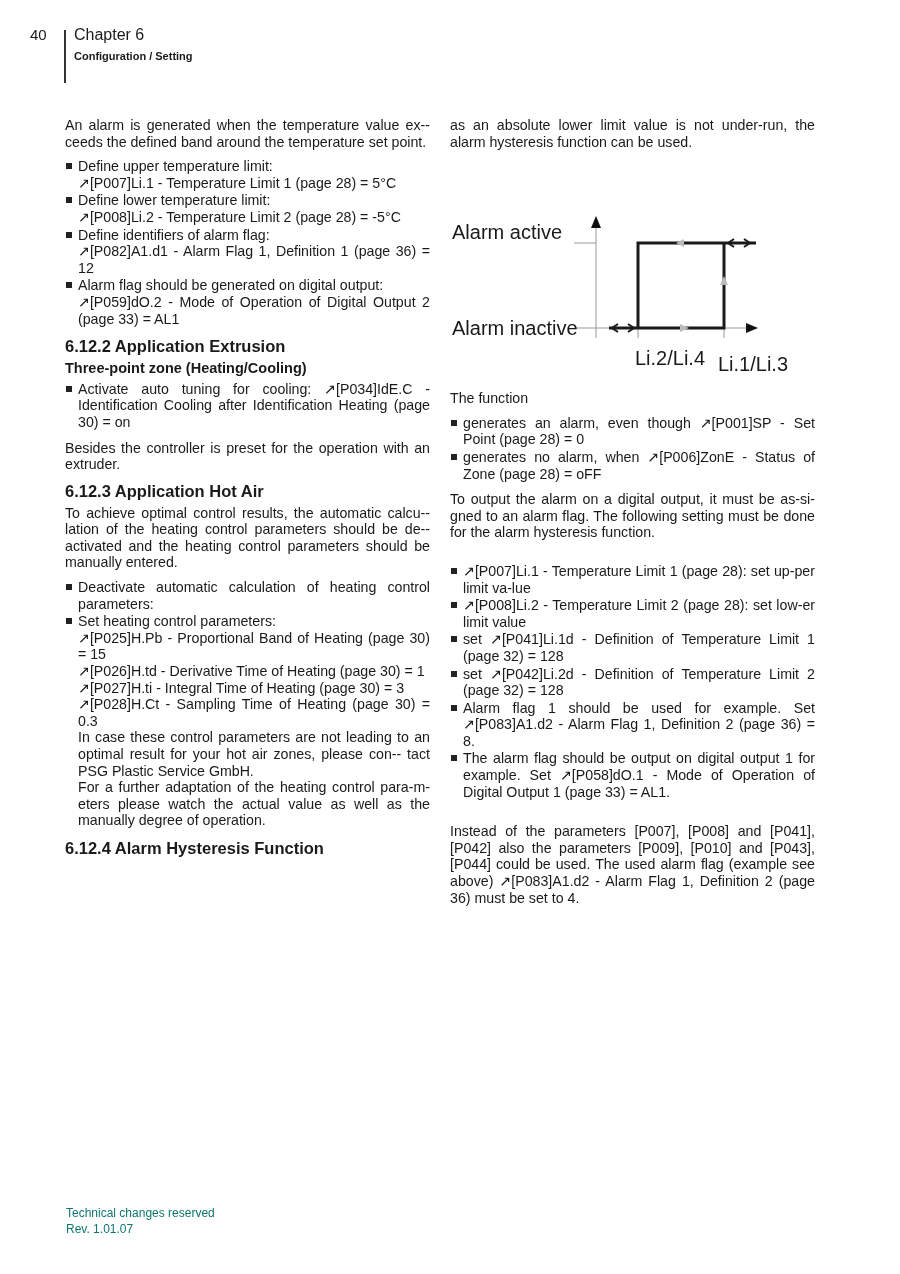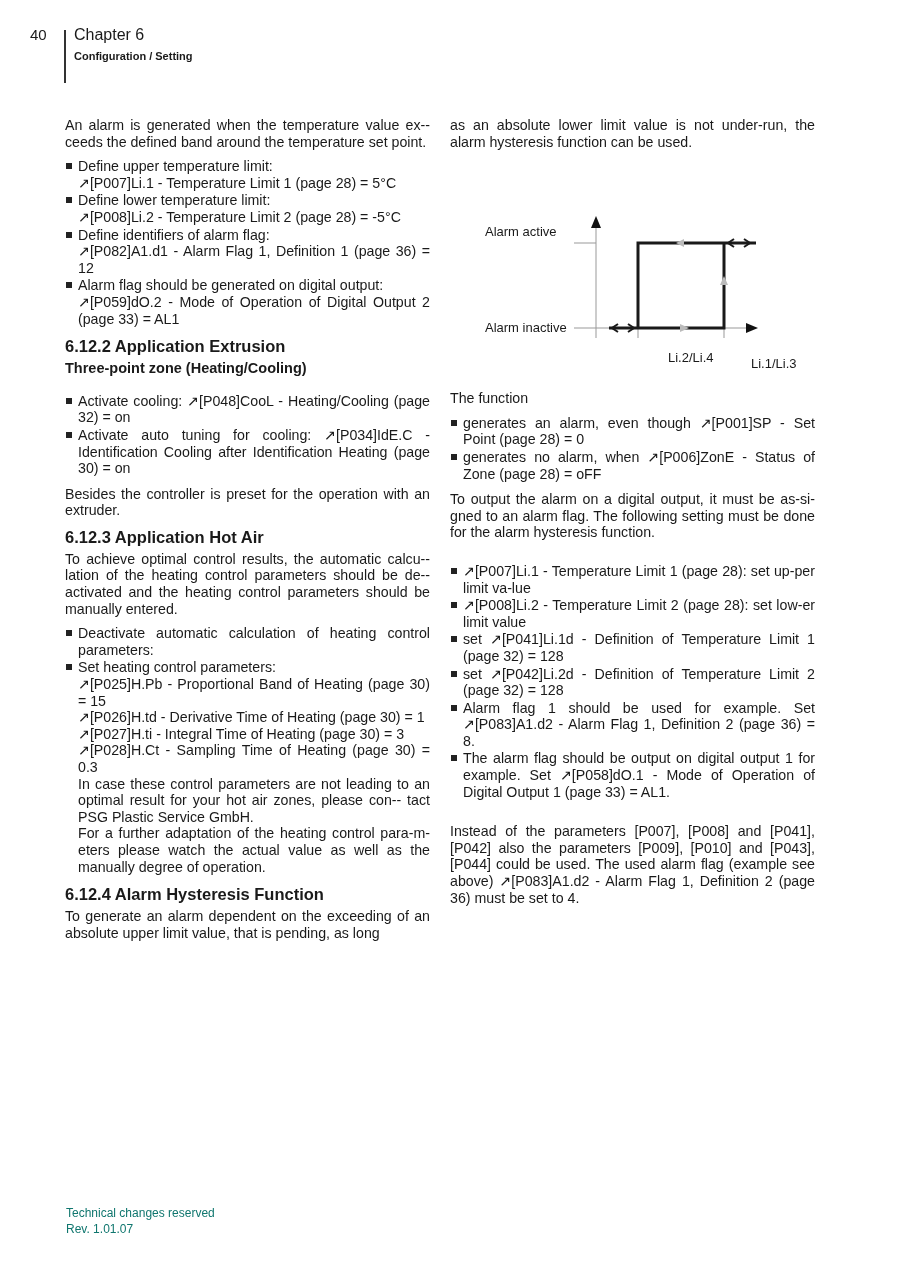--- a/index.html
+++ b/index.html
@@ -11,24 +11,24 @@
   .chapter-sub { position: absolute; left: 74px; top: 48px; font-size: 11px; font-weight: bold; }
   .col { position: absolute; top: 117px; width: 365px; }
   .col-left { left: 65px; }
   .col-right { left: 450px; }
   p { margin: 0 0 8px 0; text-align: justify; }
   ul { list-style: none; margin: 0 0 9px 0; padding: 0; }
   li { position: relative; padding-left: 13px; margin-bottom: 1px; text-align: justify; }
   li::before { content: ""; position: absolute; left: 1px; top: 5px; width: 6px; height: 6px; background: #222; }
   .line { display: block; }
   h2 { font-size: 16.5px; font-weight: bold; margin: 6px 0 4px 0; line-height: 20px; }
-  h3 { font-size: 14.5px; font-weight: bold; margin: 4px 0 16px 0; }
+  h3 { font-size: 14.5px; font-weight: bold; margin: 4px 0 4px 0; }
   .diagram { position: relative; width: 370px; height: 180px; margin: 8px 0 12px -2px; }
   .diagram svg { position: absolute; left: 0; top: 0; }
-  .dlabel { position: absolute; font-size: 13px; margin-left: 33px; }
+  .dlabel { position: absolute; font-size: 20px; }
   .footer { position: absolute; left: 66px; top: 1205px; font-size: 12px; line-height: 16px; color: #0f766e; }
   .spacer { height: 14px; }
 </style>
 </head>
 <body>
 
 <div class="page-num">40</div>
 <div class="hdr-rule"></div>
 <div class="chapter">Chapter 6</div>
 <div class="chapter-sub">Configuration / Setting</div>
@@ -50,21 +50,20 @@
     </li>
     <li>
       <span class="line">Alarm flag should be generated on digital output:</span>
       <span class="line">↗[P059]dO.2 - Mode of Operation of Digital Output 2 (page 33) = AL1</span>
     </li>
   </ul>
 
   <h2>6.12.2  Application Extrusion</h2>
   <h3>Three-point zone (Heating/Cooling)</h3>
   <ul>
-    <li>Activate cooling: ↗[P048]CooL - Heating/Cooling (page 32) = on</li>
     <li>Activate auto tuning for cooling: ↗[P034]IdE.C - Identification Cooling after Identification Heating (page 30) = on</li>
   </ul>
   <p>Besides the controller is preset for the operation with an extruder.</p>
 
   <h2 style="margin-top:8px;">6.12.3  Application Hot Air</h2>
   <p>To achieve optimal control results, the automatic calcu-- lation of the heating control parameters should be de-- activated and  the heating control parameters should be manually entered.</p>
   <ul>
     <li>
       <span class="line">Deactivate automatic calculation of heating control parameters:</span>
     </li>
@@ -73,21 +72,20 @@
       <span class="line">↗[P025]H.Pb - Proportional Band of Heating (page 30) = 15</span>
       <span class="line">↗[P026]H.td - Derivative Time of Heating (page 30) = 1</span>
       <span class="line">↗[P027]H.ti - Integral Time of Heating (page 30) = 3</span>
       <span class="line">↗[P028]H.Ct - Sampling Time of Heating (page 30) = 0.3</span>
       <span class="line">In case these control parameters are not leading to an optimal result for your hot air zones, please con-- tact PSG Plastic Service GmbH.</span>
       <span class="line">For a further adaptation of the heating control para-m- eters please watch the actual value as well as the manually degree of operation.</span>
     </li>
   </ul>
 
   <h2>6.12.4  Alarm Hysteresis Function</h2>
-  <p>To generate an alarm dependent on the exceeding of an absolute upper limit value, that is pending, as long</p>
 </div>
 
 <div class="col col-right">
   <p>as an absolute lower limit value is not under-run, the alarm hysteresis function can be used.</p>
 
   <div class="diagram">
     <svg width="370" height="180" viewBox="0 0 370 180">
 
       <line x1="148" y1="62" x2="148" y2="190" stroke="#999" stroke-width="1"></line>
       <polygon points="143,70 153,70 148,58" fill="#111"></polygon>

